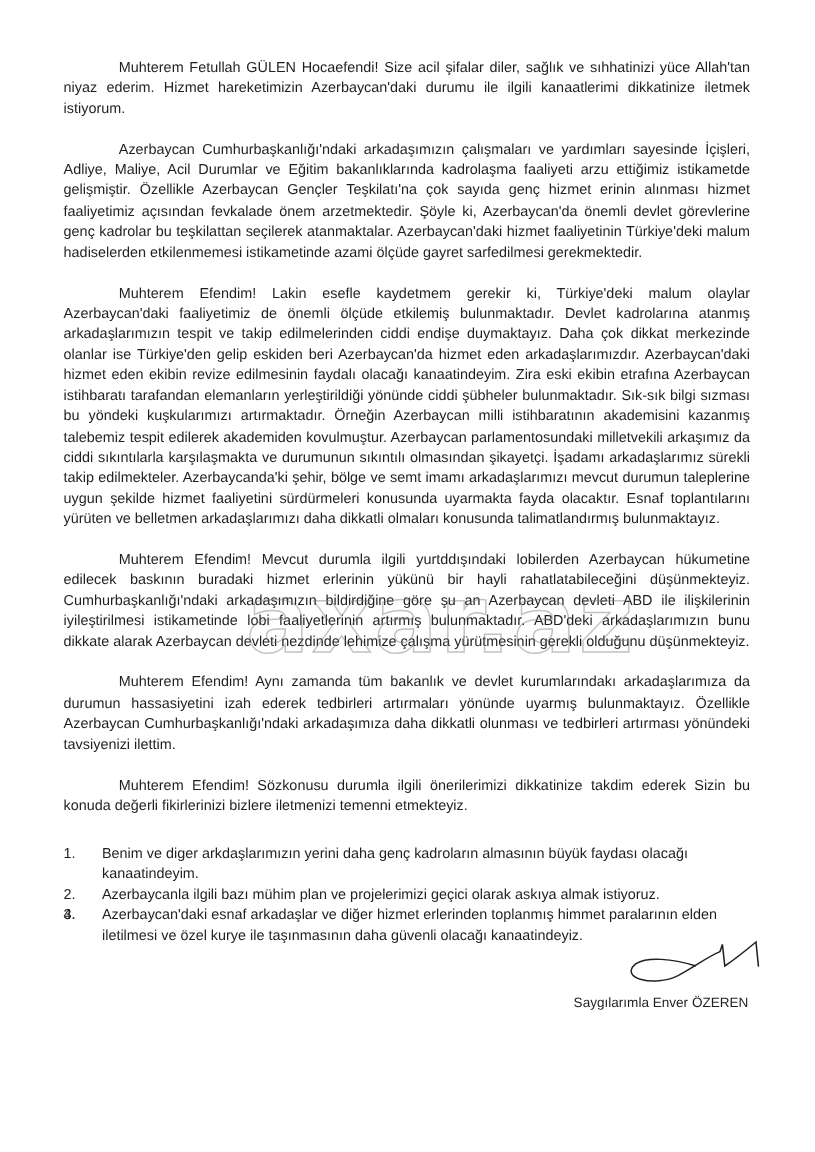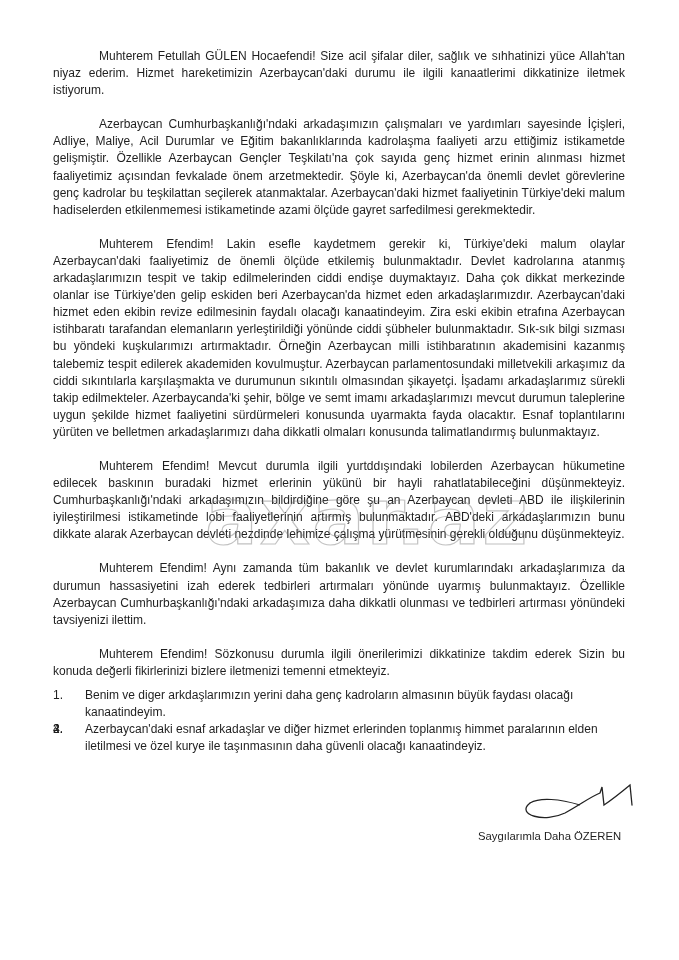--- a/index.html
+++ b/index.html
@@ -2,21 +2,21 @@
 <html><head>
 <meta charset="utf-8">
 <style>
   html, body { margin: 0; padding: 0; }
   body {
     width: 679px; height: 960px; background: #ffffff; position: relative; overflow: hidden;
     font-family: "Liberation Sans", sans-serif; color: #1f1f1f;
   }
   .page { position: absolute; left: 53px; top: 48px; width: 572px; font-size: 12px; line-height: 17.1px; }
   .para { margin: 0 0 17px 0; text-align: justify; text-indent: 46px; }
-  .para.last { margin-bottom: 7px; }
+  .para.last { margin-bottom: 23px; }
   ol.points { margin: 0; padding: 0; list-style: none; }
   ol.points li { position: relative; padding-left: 32px; margin: 0; line-height: 17.1px; }
   ol.points li .num { position: absolute; left: 0; top: 0; }
   .sig-wrap { position: absolute; left: 470px; top: 775px; width: 200px; height: 50px; }
   .closing { position: absolute; left: 478px; top: 830px; font-size: 11.3px; color: #1f1f1f; }
   .watermark {
     position: absolute; left: 205px; top: 472px; font-size: 78px; font-weight: bold; letter-spacing: 2px;
     color: transparent; -webkit-text-stroke: 1.2px rgba(120,120,120,0.45); font-family: "DejaVu Sans", sans-serif;
     pointer-events: none;
     text-align: right;
@@ -33,33 +33,34 @@
   <p class="para">Muhterem Efendim! Aynı zamanda tüm bakanlık ve devlet kurumlarındakı arkadaşlarımıza da durumun hassasiyetini izah ederek tedbirleri artırmaları yönünde uyarmış bulunmaktayız. Özellikle Azerbaycan Cumhurbaşkanlığı'ndaki arkadaşımıza daha dikkatli olunması ve tedbirleri artırması yönündeki tavsiyenizi ilettim.</p>
   <p class="para last">Muhterem Efendim! Sözkonusu durumla ilgili önerilerimizi dikkatinize takdim ederek Sizin bu konuda değerli fikirlerinizi bizlere iletmenizi temenni etmekteyiz.</p>
 
   <ol class="points">
     <li>
       <span class="num">1.</span>
       <span>Benim ve diger arkdaşlarımızın yerini daha genç kadroların almasının büyük faydası olacağı kanaatindeyim.</span>
     </li>
     <li>
       <span class="num">2.</span>
+      <span>Azerbaycanla ilgili bazı mühim plan ve projelerimizi geçici olarak askıya almak istiyoruz.</span>
     </li>
     <li>
       <span class="num">3.</span>
     </li>
     <li>
       <span class="num">4.</span>
       <span>Azerbaycan'daki esnaf arkadaşlar ve diğer hizmet erlerinden toplanmış himmet paralarının elden iletilmesi ve özel kurye ile taşınmasının daha güvenli olacağı kanaatindeyiz.</span>
     </li>
   </ol>
 </div>
 
 <div class="sig-wrap">
   <svg width="200" height="50" viewBox="0 0 200 50">
     <path d="M60 28 C 45 40, 75 48, 95 38 C 110 30, 120 22, 130 18 L 132 12 L 134 30 C 140 26, 148 20, 160 10 L 162 30" fill="none" stroke="#222" stroke-width="1.3" stroke-linecap="round"></path>
     <path d="M60 28 C 70 22, 90 24, 110 30" fill="none" stroke="#222" stroke-width="1.1"></path>
   </svg>
 </div>
 
-<div class="closing">Saygılarımla Daha ÖZEREN</div>
+<div class="closing">Saygılarımla Enver ÖZEREN</div>
 
 <div class="watermark">axar.az</div>
 
 </body></html>

